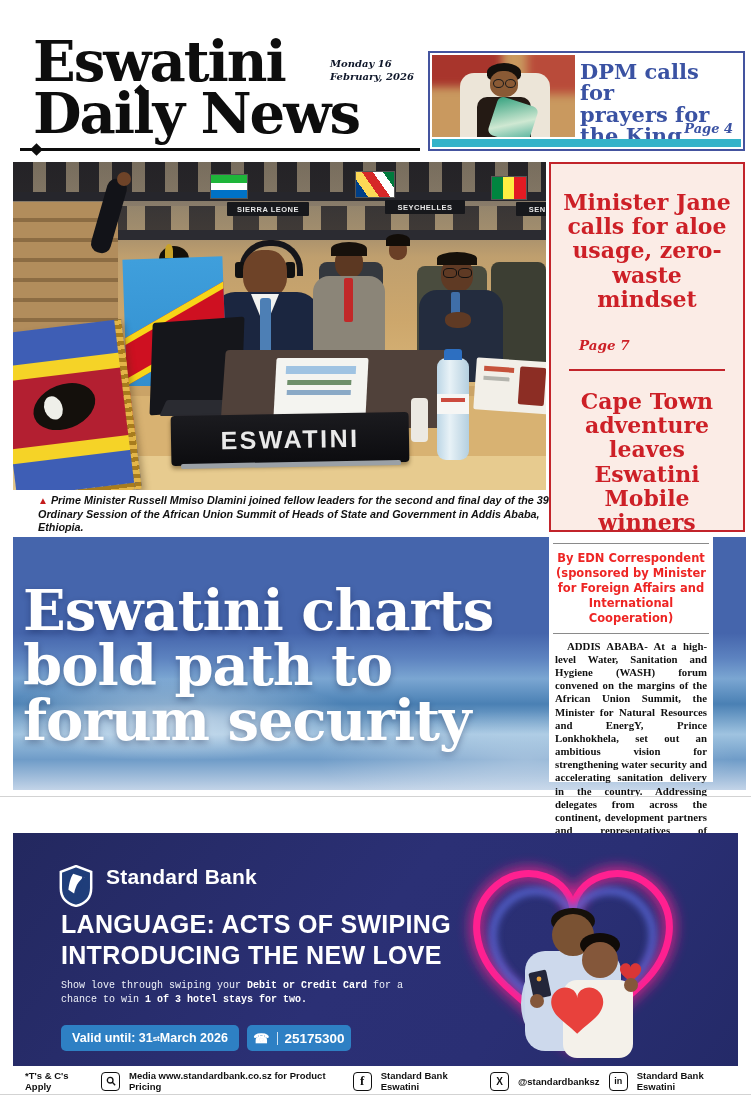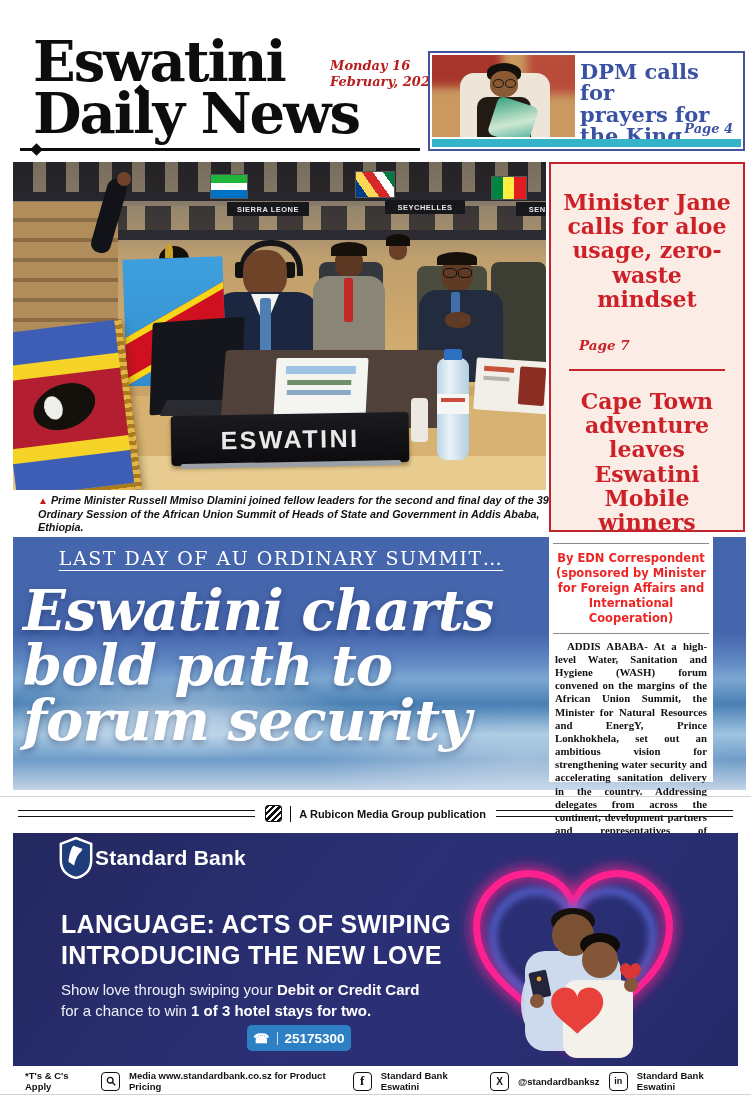--- a/index.html
+++ b/index.html
@@ -3,21 +3,21 @@
 <meta charset="utf-8">
 <style>
   html,body{margin:0;padding:0;background:#e9e9e9;}
   .page{position:relative;width:751px;height:1106px;background:#fff;margin:0 auto;overflow:hidden;
         font-family:"Liberation Sans",sans-serif;}
   .abs{position:absolute;}
   
   .mast-title{font-family:"DejaVu Serif",serif;font-weight:bold;color:#0d0d0d;
               font-size:56px;line-height:.92;letter-spacing:-2px;}
   .mast-date{font-family:"DejaVu Serif",serif;font-style:italic;font-weight:bold;
-             font-size:13px;color:#b91c1c;line-height:1.25;}
+             font-size:10px;color:#0f172a;line-height:1.25;}
   .mast-rule{height:3px;background:#0d0d0d;}
   .mast-diamond{width:9px;height:9px;background:#0d0d0d;transform:rotate(45deg);}
   
   .dpm-box{border:2.5px solid #44549f;background:#fff;}
   .dpm-headline{font-family:"DejaVu Serif",serif;font-weight:bold;color:#3a52a3;
                 font-size:21px;line-height:1.02;}
   .dpm-page{font-family:"DejaVu Serif",serif;font-style:italic;font-weight:bold;
             font-size:13px;color:#3a52a3;}
   .dpm-bar{background:#35b3c9;}
   
@@ -63,21 +63,21 @@
   .pub-label{font-size:11px;font-weight:bold;color:#111;white-space:nowrap;}
   .pub-logo{width:15px;height:15px;background:
      repeating-linear-gradient(135deg,#111 0 2.5px,#fff 2.5px 4.5px);
      border:1.5px solid #111;border-radius:3px;}
   .pub-sep{width:1.3px;height:16px;background:#111;}
   .hairline{height:1px;background:#d3d3d3;}
   
   .ad{background:linear-gradient(128deg,#23285f 0%,#2b3075 48%,#2a2f74 70%,#242a68 100%);}
   .ad-brand{color:#fff;font-size:21px;font-weight:bold;letter-spacing:.2px;}
   .ad-head{color:#fff;font-size:25px;font-weight:bold;letter-spacing:.3px;line-height:1.22;white-space:nowrap;}
-  .ad-sub{color:#eef1f8;font-size:15px;line-height:1.4;}
+  .ad-sub{color:#eef1f8;font-size:10px;line-height:1.4;font-family:Liberation Mono, monospace;}
   .ad-sub b{color:#fff;}
   .ad-btn{background:#2e80c4;border-radius:5px;color:#fff;font-weight:bold;font-size:12.5px;
           display:flex;align-items:center;justify-content:center;}
   .ad-btn sup{font-size:8px;}
   .btn-sep{width:1px;height:13px;background:#cfe2f2;margin:0 7px;}
   
   .adf{display:flex;align-items:center;gap:9px;font-size:9.5px;font-weight:bold;color:#101010;}
   .icon-box{width:17px;height:17px;border:1.7px solid #101010;border-radius:4px;
             display:flex;align-items:center;justify-content:center;flex:none;
             font-weight:bold;font-size:10px;color:#101010;background:#fff;}
@@ -221,67 +221,62 @@
 
   <div class="abs sidebar" style="left:549px;top:162px;width:192px;height:366px;">
     <div class="side-head" style="margin:26px 10px 0;">Minister Jane calls for aloe usage, zero-waste mindset</div>
     <div class="side-page" style="margin:26px 0 0 28px;">Page 7</div>
     <div class="side-div" style="margin:16px 18px 0;"></div>
     <div class="side-head" style="margin:18px 8px 0;">Cape Town adventure leaves Eswatini Mobile winners inspired</div>
     <div class="side-page" style="margin:20px 0 0 28px;">Page 6</div>
   </div>
 
   <div class="abs feature" style="left:13px;top:537px;width:733px;height:253px;">
-    <div class="abs kicker" style="left:0;top:10px;width:536px;">LAST DAY OF AU ORDINARY SUMMIT…</div>
-    <div class="abs" style="left:10px;top:46px;font-style:italic;">
+    <div class="abs" style="left:10px;top:46px;">
       <div class="feat-line">Eswatini charts</div>
       <div class="feat-line">bold path to</div>
       <div class="feat-line">forum security</div>
     </div>
 
     <div class="abs story-col" style="left:536px;top:0;width:164px;height:245px;">
       <div class="byline" style="margin:6px 4px 0;">By EDN Correspondent (sponsored by Minister for Foreign Affairs and International Cooperation)</div>
       <div class="story-body" style="margin:6px 6px 0;">ADDIS ABABA- At a high-level Water, Sanitation and Hygiene (WASH) forum convened on the margins of the African Union Summit, the Minister for Natural Resources and EnergY, Prince Lonkhokhela, set out an ambitious vision for strengthening water security and accelerating sanitation delivery in the country. Addressing delegates from across the continent, development partners and representatives of international financial institutions, the Minister framed Eswatini’s progress and challenges within the broader African drive to meet Sustainable Development Goal 6.</div>
       <div class="see-full" style="margin-top:3px;">
         <span class="see-sq"></span><span>SEE FULL STORY ON PAGE 2</span>
       </div>
     </div>
   </div>
 
   <div class="abs hairline" style="left:0;top:796px;width:751px;"></div>
-  <div class="abs pub-strip" style="left:18px;top:805px;width:715px;">
-    <div class="dbl"></div>
-    <div style="margin:0 10px;display:flex;align-items:center;gap:8px;">
-      <span class="pub-logo"></span>
-      <span class="pub-sep"></span>
-      <span class="pub-label">A Rubicon Media Group publication</span>
-    </div>
-    <div class="dbl"></div>
-  </div>
 
   <div class="abs ad" style="left:13px;top:833px;width:725px;height:233px;">
 
-    <div class="abs" style="left:44px;top:4px;display:flex;align-items:center;">
+    <div class="abs" style="left:44px;top:32px;display:flex;align-items:flex-start;gap:11px;">
       <svg width="38" height="42" viewBox="0 0 40 44">
         <path d="M20 1 L36 7 V24 C36 36 28 41 20 43 C12 41 4 36 4 24 V7 Z" fill="#1f3d7a" stroke="#ffffff" stroke-width="2.6"></path>
         <path d="M12 26 C13 17 15 12 17 9 L29 13 C24 15 20 20 18 30 Z" fill="#ffffff"></path>
         <path d="M28 11 L22 33" stroke="#1f3d7a" stroke-width="2"></path>
       </svg>
       <span class="ad-brand">Standard Bank</span>
     </div>
 
     <div class="abs" style="left:48px;top:76px;">
       <div class="ad-head">LANGUAGE: ACTS OF SWIPING</div>
       <div class="ad-head">INTRODUCING THE NEW LOVE</div>
     </div>
 
     <div class="abs ad-sub" style="left:48px;top:146px;width:360px;">
       <span>Show love through swiping your </span><b>Debit or Credit Card</b><span> for a chance to win </span><b>1 of 3 hotel stays for two.</b>
     </div>
 
+    <div class="abs ad-btn" style="left:48px;top:192px;width:178px;height:26px;">
+      <span>Valid until: 31</span>
+        <sup>st</sup>
+        <span> March 2026</span>
+    </div>
     <div class="abs ad-btn" style="left:234px;top:192px;width:104px;height:26px;">
       <span style="font-size:13px;">☎</span>
       <span class="btn-sep"></span>
       <span style="font-size:13.5px;">25175300</span>
     </div>
 
     <svg class="abs" style="left:400px;top:2px;" width="320" height="229" viewBox="0 0 320 229">
       <defs>
         <filter id="glow1" x="-30%" y="-30%" width="160%" height="160%">
             <feGaussianBlur stdDeviation="4.5"></feGaussianBlur>

